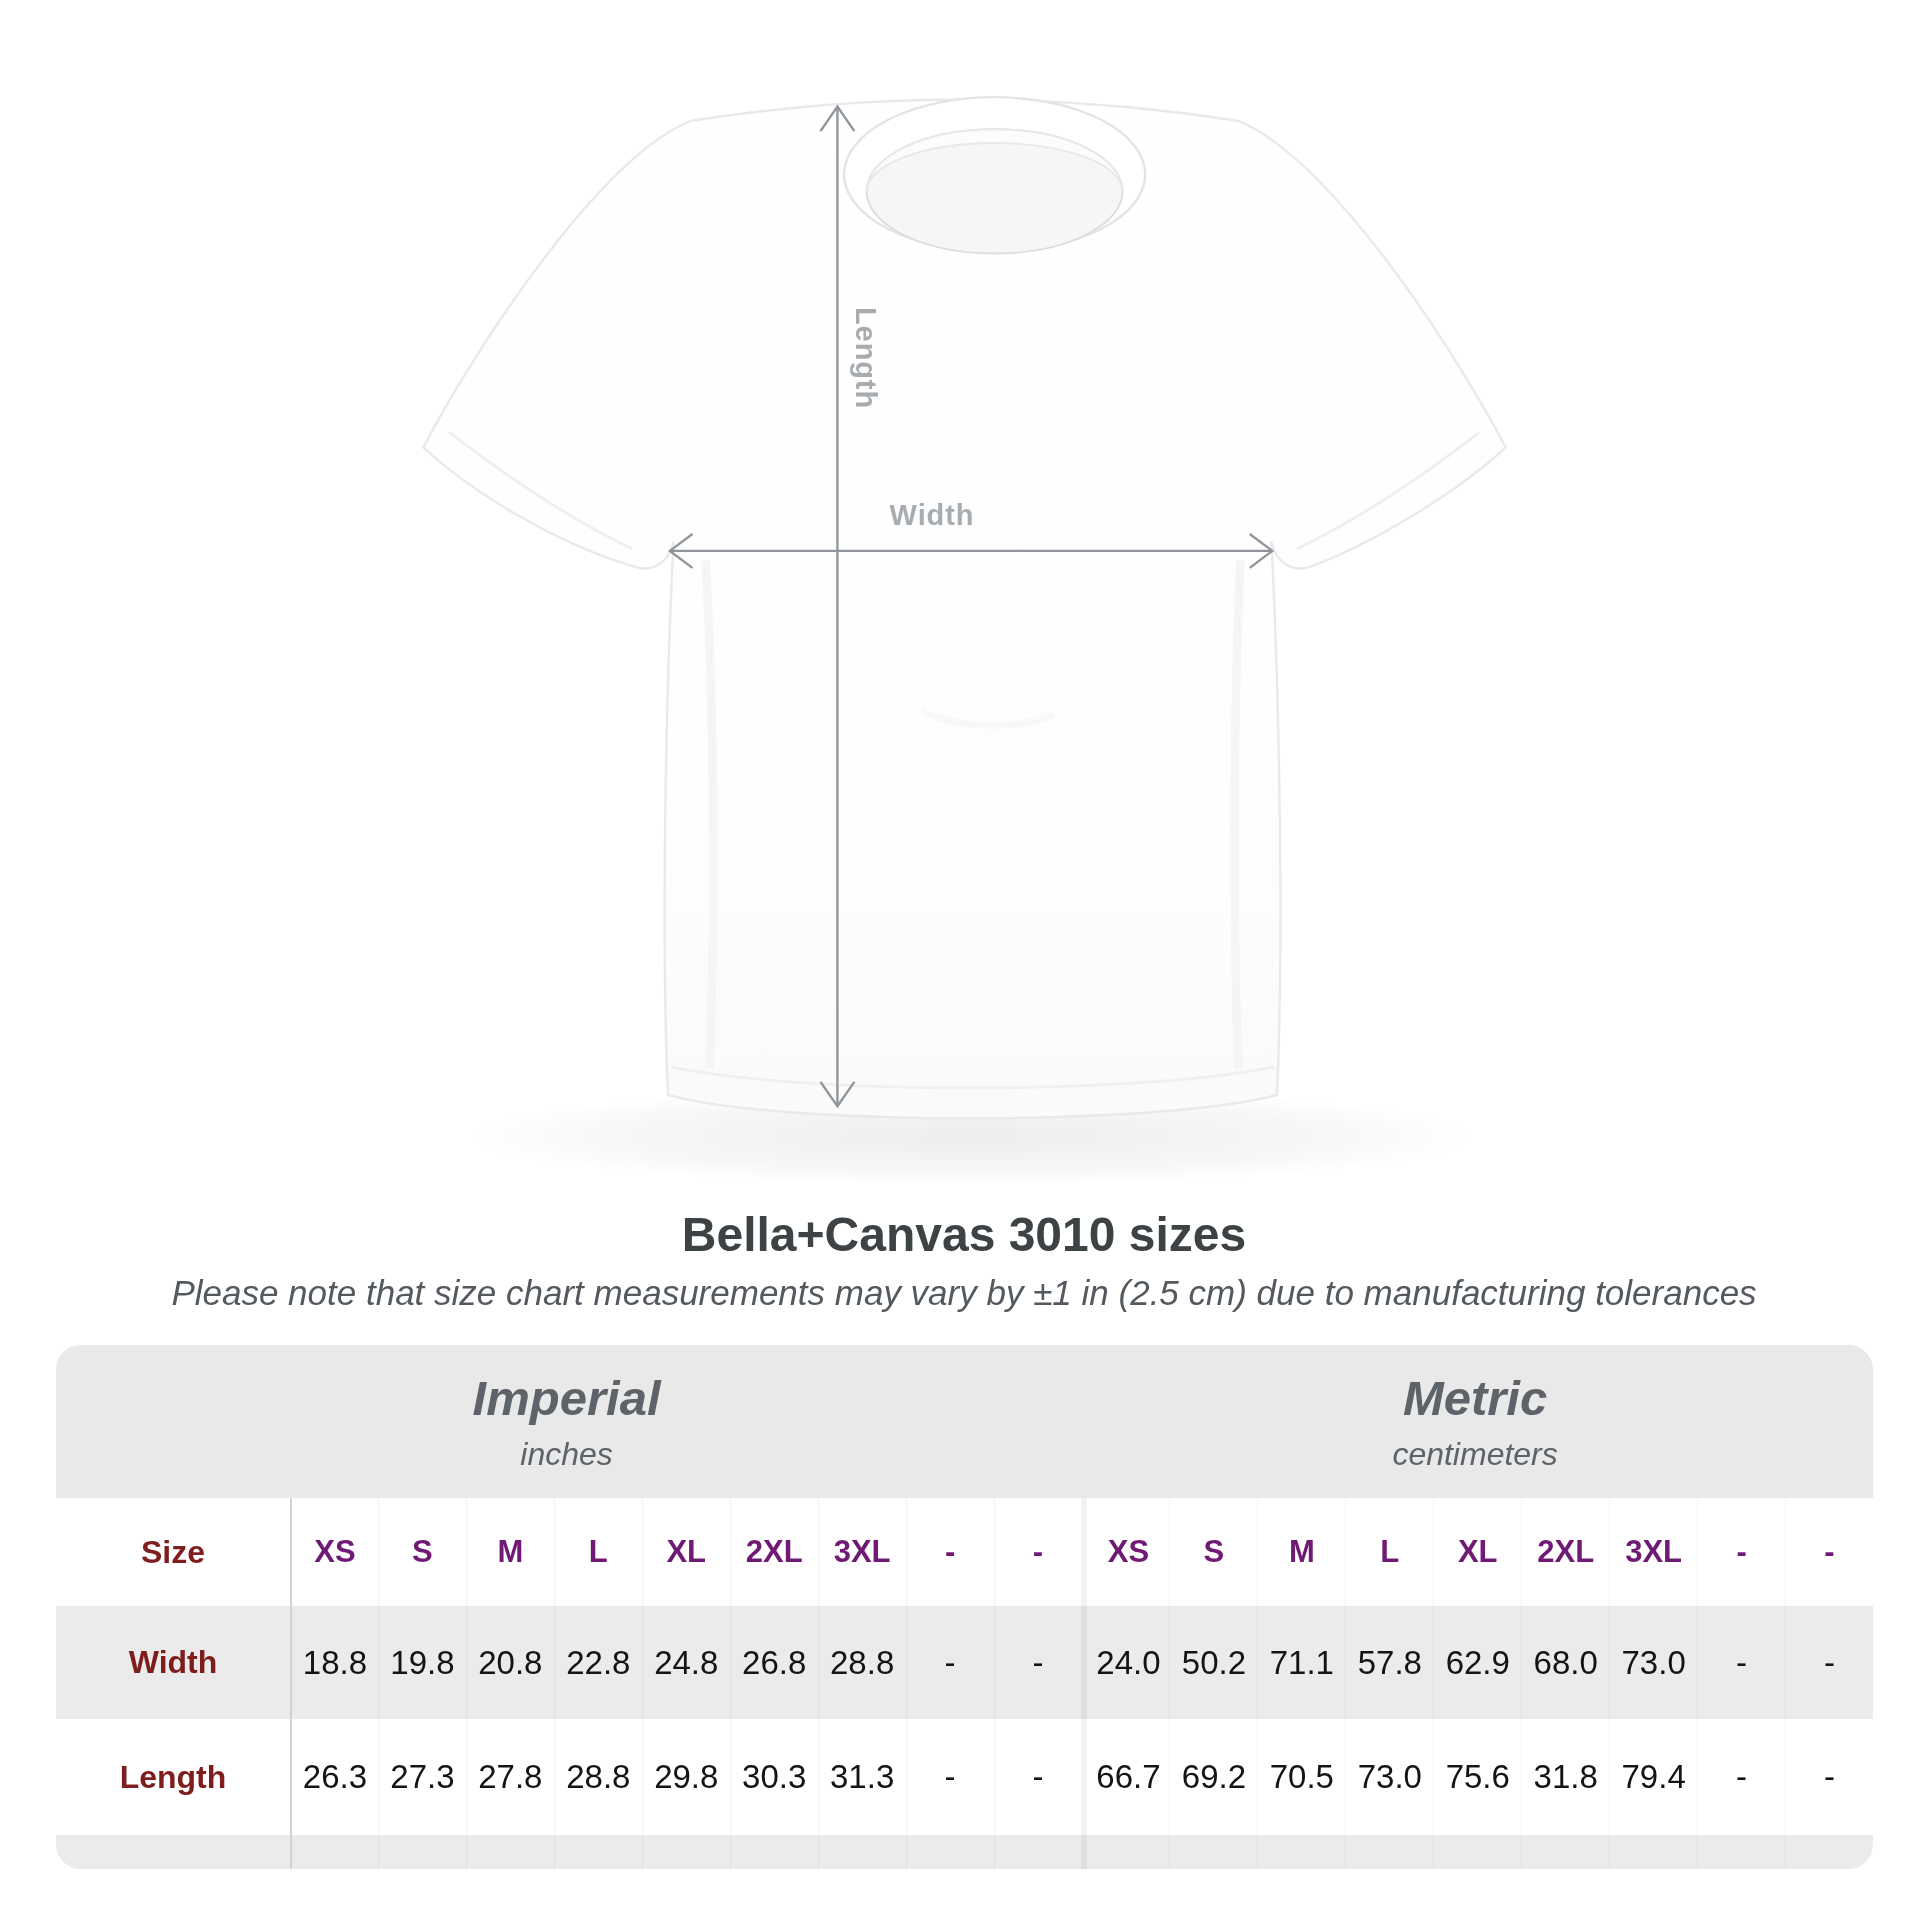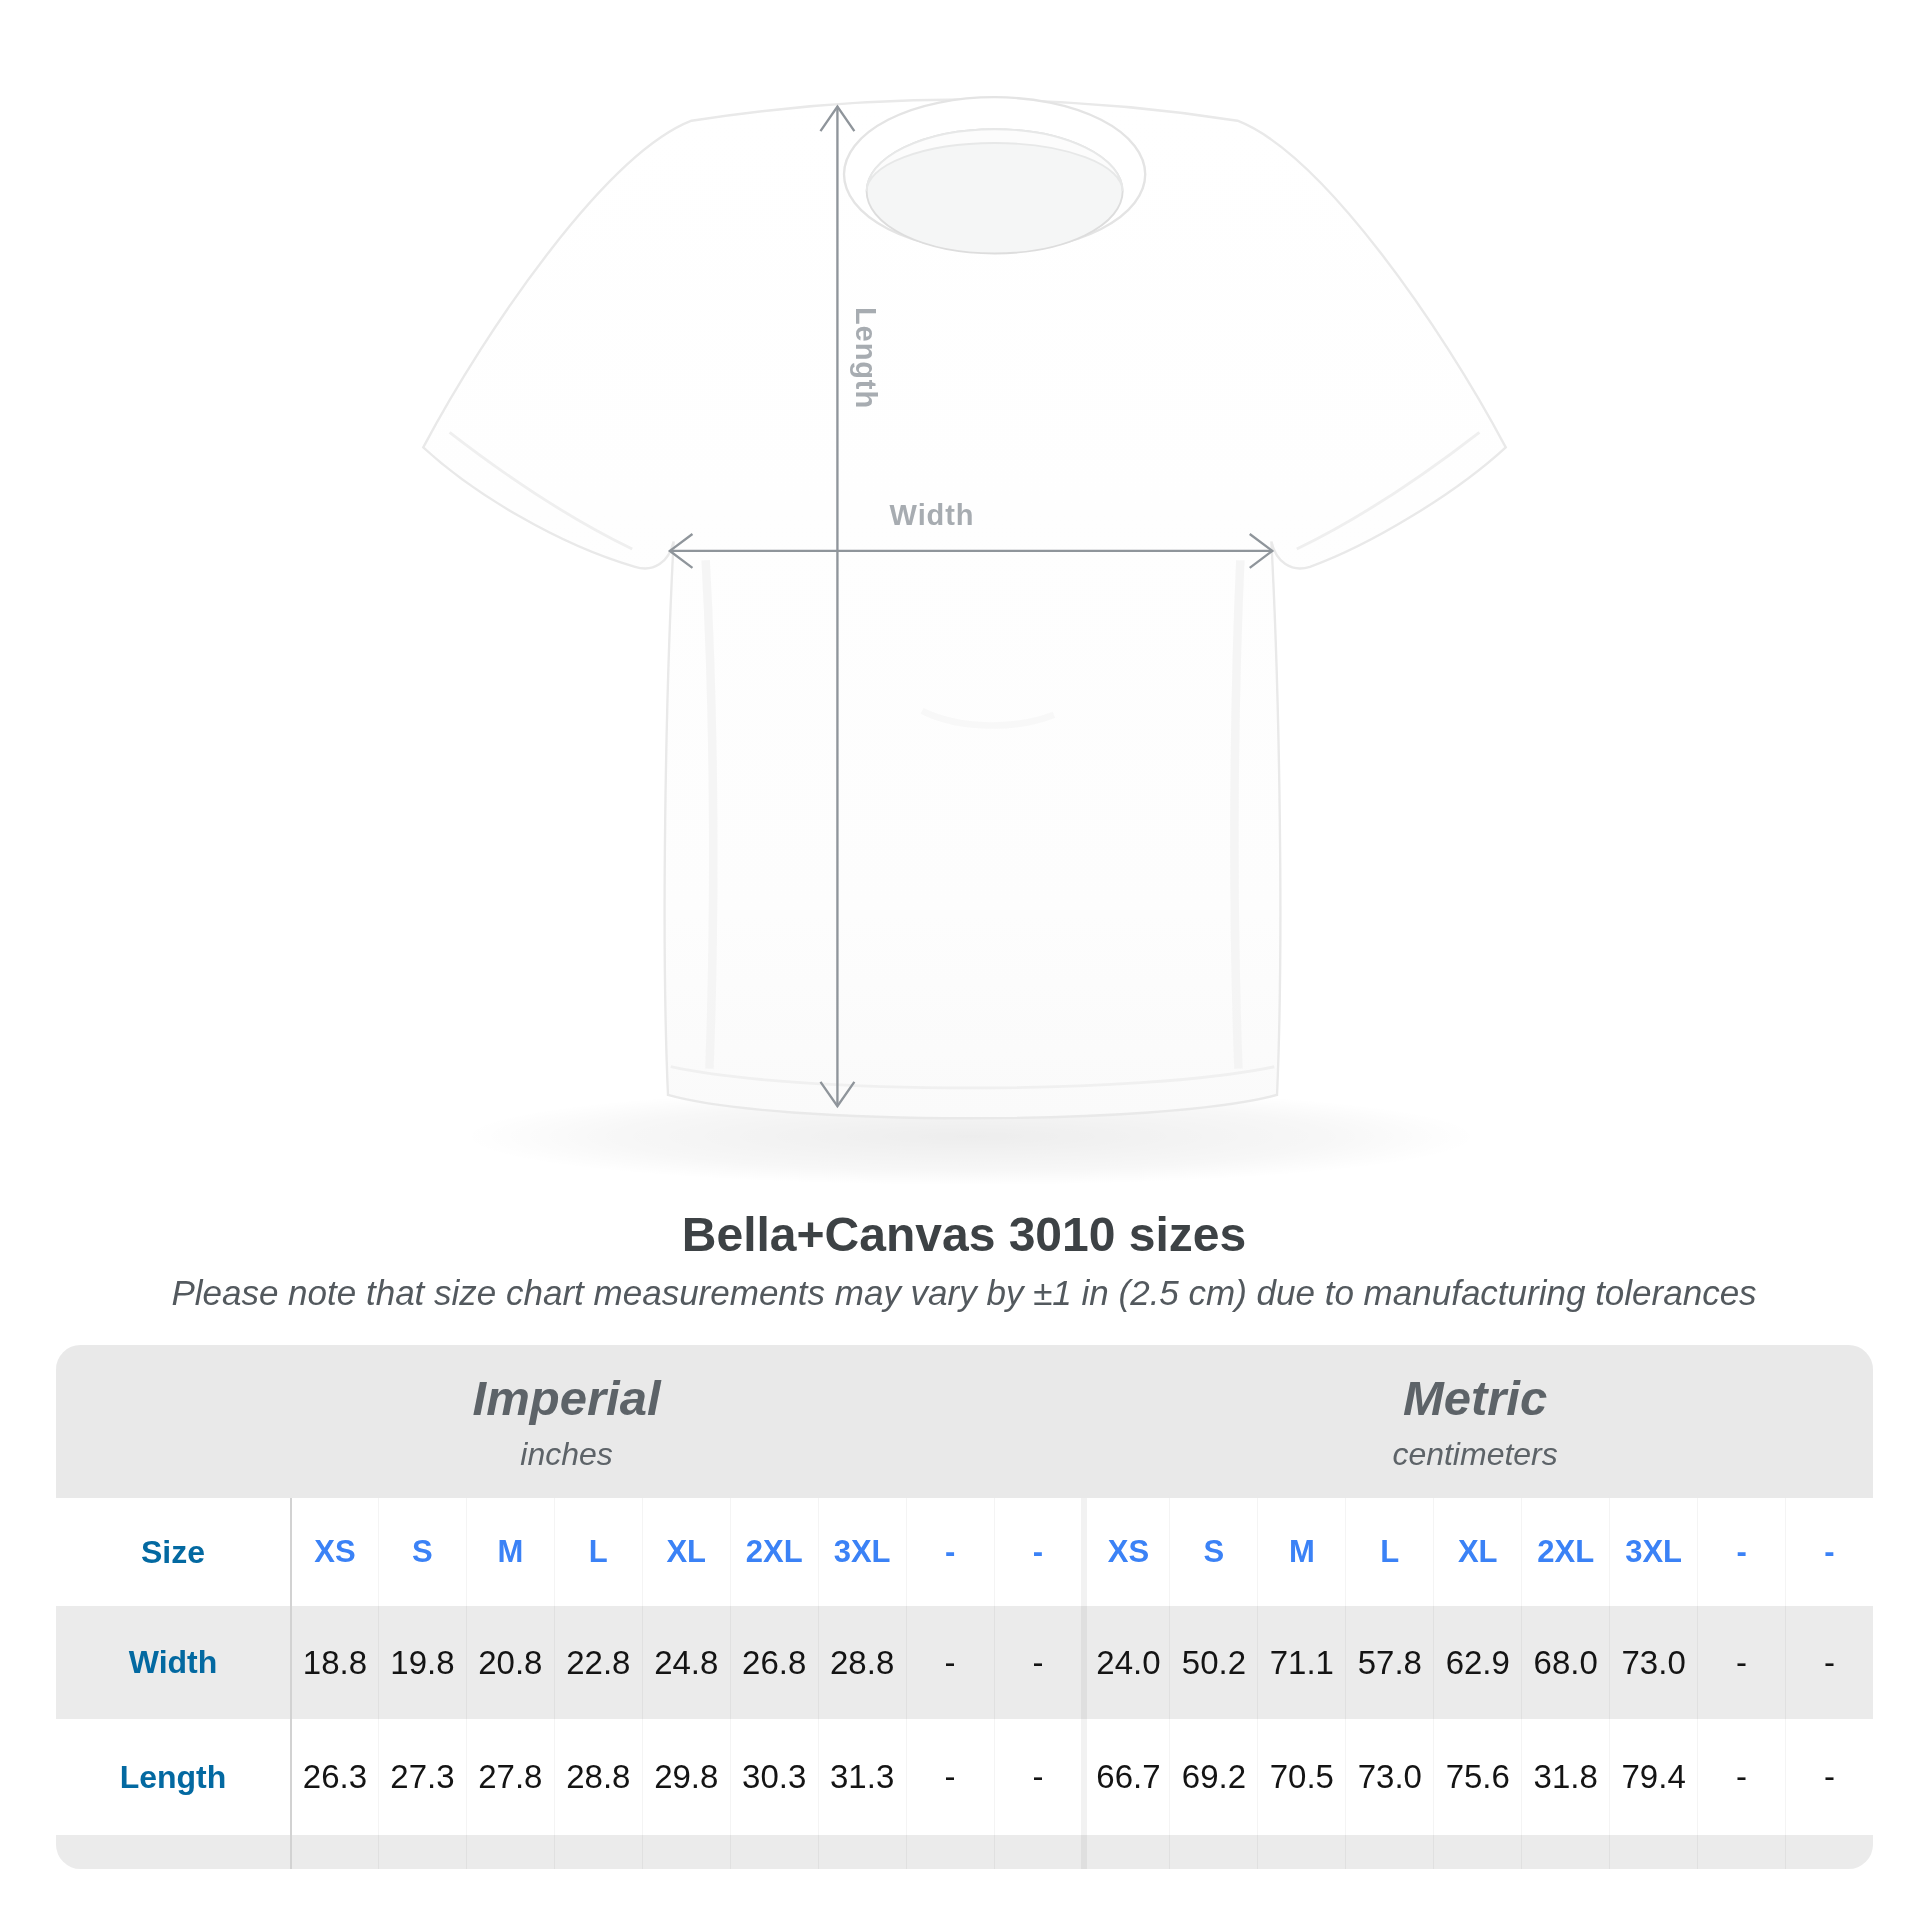--- a/index.html
+++ b/index.html
@@ -44,22 +44,22 @@
   .row-width{height:113px;background:#ebebeb;}
   .row-length{height:116px;background:#ffffff;}
   .row-tail{height:34px;background:#ebebeb;}
   .c{
     display:flex;align-items:center;justify-content:center;
     border-left:1.9px solid rgba(0,0,0,0.045);
     font-size:33px;color:#141414;white-space:nowrap;
   }
   .c.fd{border-left:2.8px solid #d2d2d2;}
   .c.ms{border-left:6.6px solid rgba(0,0,0,0.05);}
-  .c.lbl{border-left:none;font-weight:bold;color:#0369a1;font-size:32px;}
-  .c.hd{font-weight:bold;color:#3b82f6;font-size:31px;}
+  .c.lbl{border-left:none;font-weight:bold;color:#7f1d1d;font-size:32px;}
+  .c.hd{font-weight:bold;color:#701a75;font-size:31px;}
 </style>
 </head>
 <body>
 
 <div class="shirt-wrap">
   <svg viewBox="0 0 1210 1210">
     <defs>
       <radialGradient id="floorShadow" cx="50%" cy="50%" r="50%">
         <stop offset="0%" stop-color="rgba(0,0,0,0.07)"></stop>
         <stop offset="70%" stop-color="rgba(0,0,0,0.03)"></stop>

